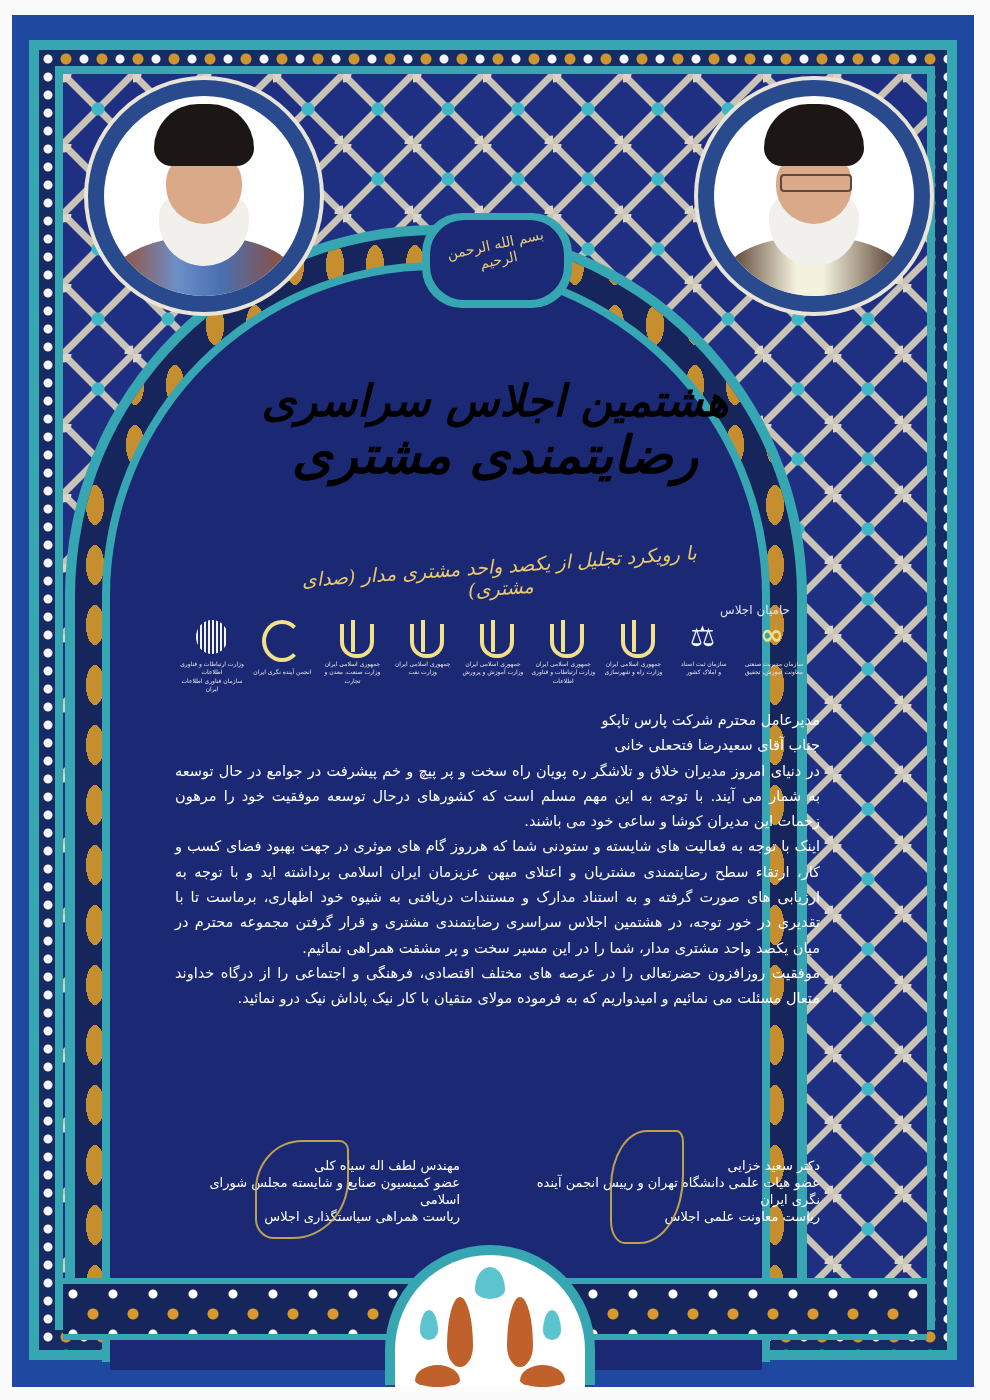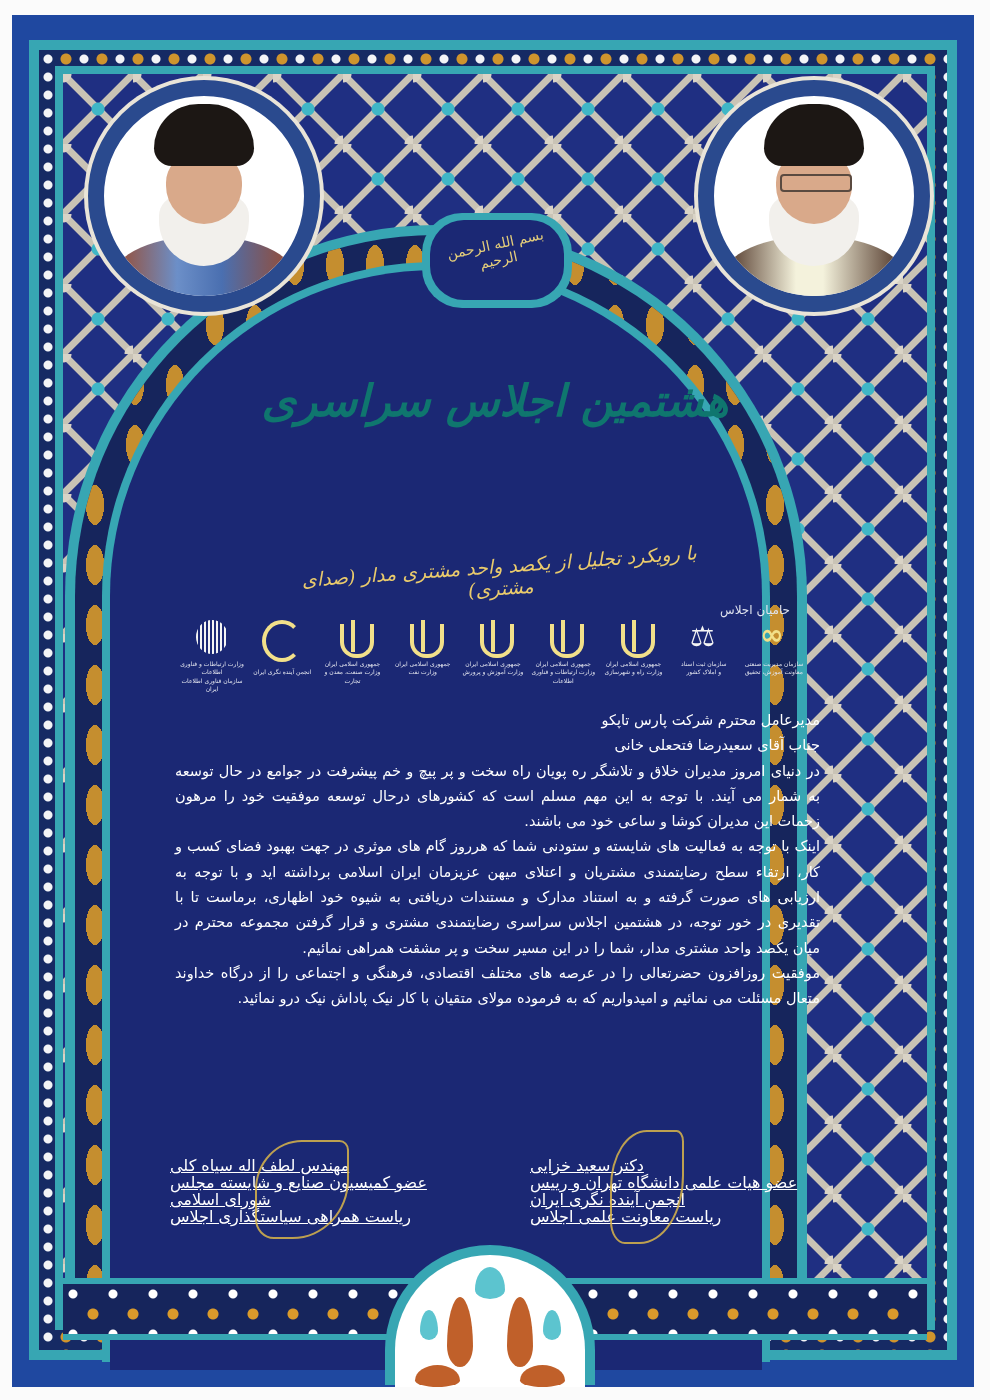--- a/index.html
+++ b/index.html
@@ -39,42 +39,42 @@
   .portrait .beard { position:absolute; left:55px; top:100px; width:90px; height:70px; background:#f2f0ec; border-radius:20px 20px 45px 45px; }
   .portrait .robe { position:absolute; left:10px; top:140px; width:180px; height:80px; border-radius:50% 50% 0 0; }
   .portrait.left .robe { background:linear-gradient(90deg,#9a4a2e 0%, #6c8fc8 35%, #4a6fb0 60%, #9a4a2e 100%); }
   .portrait.right .robe { background:linear-gradient(90deg,#4a2f22 0%, #f4f2dc 40%, #f4f2dc 55%, #4a2f22 100%); }
   .portrait.right .glasses { position:absolute; left:66px; top:78px; width:68px; height:14px; border:2px solid #5a4a40; border-radius:4px; }
 
   .medallion { position:absolute; left:422px; top:213px; width:150px; height:95px; background:#37a6b3; border-radius:40px; }
   .medallion-in { position:absolute; left:430px; top:220px; width:134px; height:80px; background:#1b2874; border-radius:34px; }
   .bismillah { position:absolute; left:430px; top:236px; width:134px; text-align:center; color:#e6cf7a; font-family:"DejaVu Serif", serif; font-size:14px; direction:rtl; transform:rotate(-12deg); }
 
-  .title { position:absolute; left:260px; top:378px; width:470px; text-align:center; direction:rtl; color:#0f766e; font-family:"DejaVu Serif", serif; font-style:italic; font-weight:bold; line-height:1.05; }
+  .title { position:absolute; left:260px; top:378px; width:470px; text-align:center; direction:rtl; color:#000000; font-family:"DejaVu Serif", serif; font-style:italic; font-weight:bold; line-height:1.05; }
   .title .l1 { font-size:44px; display:block; }
   .title .l2 { font-size:52px; display:block; margin-top:4px; }
   .subtitle { position:absolute; left:270px; top:555px; width:460px; text-align:center; direction:rtl; color:#eacb6c; font-family:"DejaVu Serif", serif; font-style:italic; font-size:19px; transform:rotate(-4deg); }
 
   .sponsors-label { position:absolute; left:700px; top:603px; width:90px; text-align:right; color:#e0e4ef; font-size:12px; direction:rtl; }
   .logos { position:absolute; left:178px; top:620px; width:630px; height:80px; display:flex; flex-direction:row-reverse; justify-content:space-between; align-items:flex-start; }
   .logo { width:68px; display:flex; flex-direction:column; align-items:center; }
   .logo .emblem { width:32px; height:34px; position:relative; }
   .emblem-iran::before { content:""; position:absolute; left:3px; top:4px; width:26px; height:30px; border:4px solid #f2e08a; border-top:none; border-radius:0 0 16px 16px; }
   .emblem-iran::after { content:""; position:absolute; left:14px; top:0; width:4px; height:32px; background:#f2e08a; }
   .emblem-scale::before { content:"⚖"; position:absolute; left:2px; top:0; font-size:28px; color:#f4f4f4; line-height:34px; }
   .emblem-circle { width:30px; height:30px; border:4px solid #f2e08a; border-radius:50%; border-right-color:transparent; }
   .emblem-trefoil::before { content:"∞"; position:absolute; left:2px; top:-2px; font-size:28px; color:#f2e08a; font-weight:bold; }
   .emblem-itc { background:repeating-linear-gradient(90deg,#f4f4f4 0 2px, transparent 2px 4px); border-radius:50%; width:34px; height:30px; }
   .logo .cap { margin-top:6px; font-size:6px; color:#e4e6ef; text-align:center; line-height:1.4; direction:rtl; }
 
   .body-text { position:absolute; left:175px; top:708px; width:645px; direction:rtl; text-align:justify; color:#ffffff; font-family:"DejaVu Sans", sans-serif; font-size:14.5px; line-height:25.3px; }
   .body-text p { margin:0; }
   .body-text .addr { text-align:right; }
 
-  .sig { position:absolute; top:1157px; width:290px; text-align:left; direction:rtl; color:#ffffff; font-size:16px; line-height:17px;text-decoration:underline; }
+  .sig { position:absolute; top:1157px; width:290px; text-align:right; direction:rtl; color:#ffffff; font-size:13px; line-height:17px; }
   .sig.left { left:170px; }
   .sig.right { left:530px; }
   .sig-scrawl { position:absolute; border:2px solid #d9b54a; border-radius:50% 10% 60% 20%; opacity:.85; }
 
   .bottom-band { position:absolute; left:45px; top:1278px; width:872px; height:50px; background:#16255c; border-top:6px solid #37a6b3; border-bottom:6px solid #37a6b3;
      background-image: radial-gradient(circle at 10px 10px, #ffffff 0 4px, transparent 5px), radial-gradient(circle at 30px 30px, #d99a2b 0 5px, transparent 6px); background-size:40px 40px; }
   .lotus { position:absolute; left:385px; top:1245px; width:210px; height:140px; background:#37a6b3; border-radius:105px 105px 0 0; }
   .lotus-in { position:absolute; left:395px; top:1255px; width:190px; height:132px; background:#ffffff; border-radius:95px 95px 0 0; }
   .petal { position:absolute; background:#c0602a; border-radius:50% 50% 50% 50% / 70% 70% 30% 30%; }
   .petal.teal { background:#5cc4cf; }
@@ -113,20 +113,21 @@
     <div class="glasses"></div>
     <div class="turban"></div>
 </div>
 
 <div class="medallion"></div>
 <div class="medallion-in"></div>
 <div class="bismillah">بسم الله الرحمن الرحیم</div>
 
 <div class="title">
   <span class="l1">هشتمین اجلاس سراسری</span>
+  <span class="l2">رضایتمندی مشتری</span>
 </div>
 <div class="subtitle">با رویکرد تجلیل از یکصد واحد مشتری مدار (صدای مشتری)</div>
 
 <div class="sponsors-label">حامیان اجلاس</div>
 <div class="logos">
   <div class="logo">
       <div class="emblem emblem-trefoil"></div>
       <div class="cap" style="white-space: pre-line;">سازمان مدیریت صنعتی
 معاونت آموزش، تحقیق</div>
     </div>

